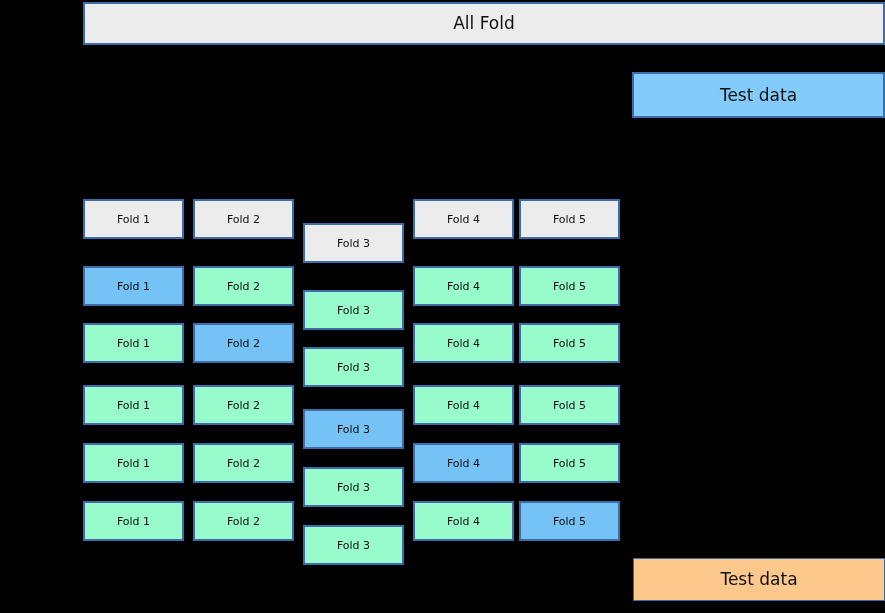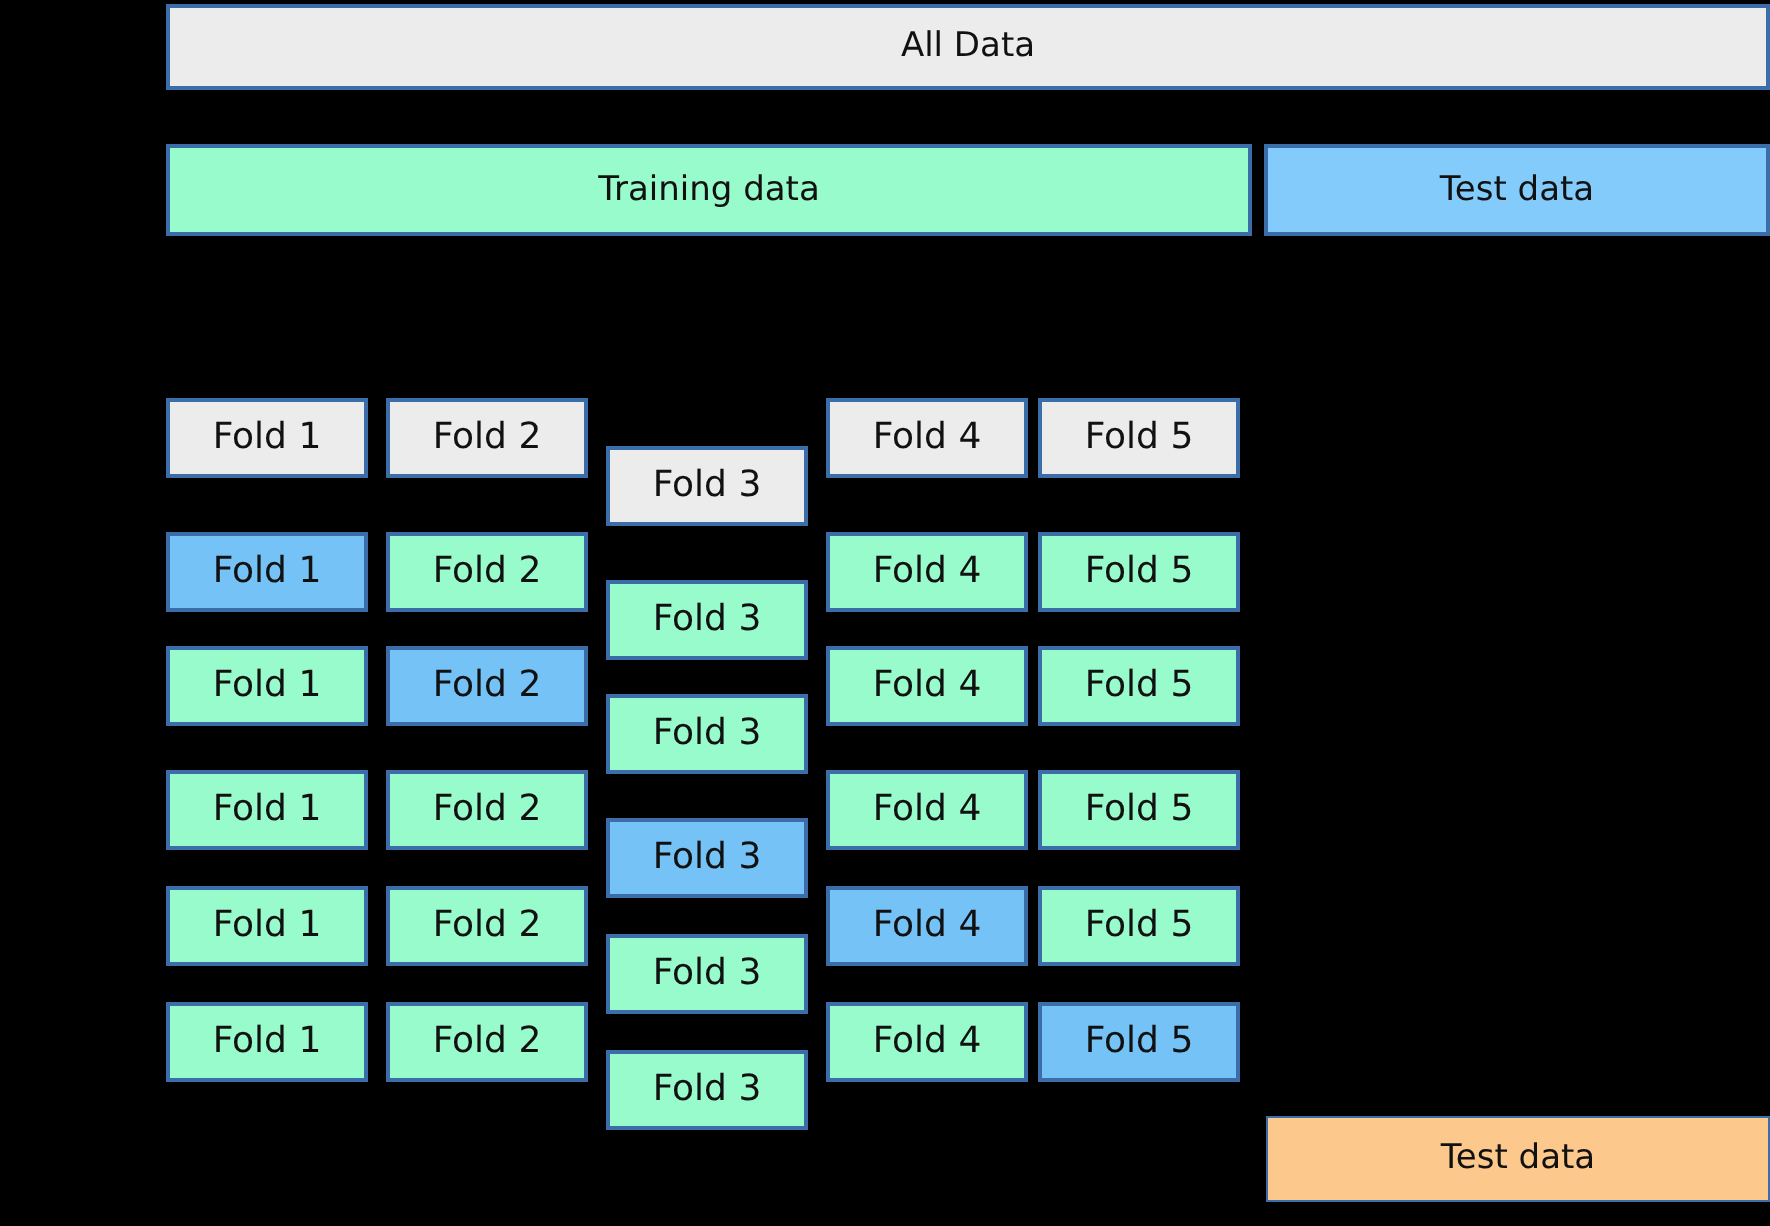--- a/index.html
+++ b/index.html
@@ -12,21 +12,21 @@
     font-family: "DejaVu Sans", "Liberation Sans", sans-serif;
     color: var(--text, #111111);
   }
   .box {
     position: absolute;
     box-sizing: border-box;
     border: 2px solid var(--border, #3b6ea8);
     display: flex;
     align-items: center;
     justify-content: center;
-    font-size: 18px;
+    font-size: 11px;
     line-height: 1;
     white-space: nowrap;
   }
   .bar { font-size: 17px; }
   
   .gray       { background: var(--gray, #ececec); }
   .train      { background: var(--green, #98fbcb); }
   .validation { background: var(--fold_blue, #74c2f6); }
   .testblue   { background: var(--blue, #82cbfa); }
   .orange     { background: var(--orange, #fcc88b); border-width: 1px; }
@@ -41,23 +41,22 @@
   .cell { width: 101px; height: 40px; }
   
   .rowh { top: 199px; } .row0 { top: 266px; } .row1 { top: 323px; }
   .row2 { top: 385px; } .row3 { top: 443px; } .row4 { top: 501px; }
 </style>
 </head>
 <body>
 
 <div class="canvas">
 
-  <div class="box bar gray all-data">All Data</div>
+  <div class="box bar gray all-data">All Fold</div>
 
-  <div class="box bar train training">Training data</div>
   <div class="box bar testblue test-top">Test data</div>
 
   <div class="box cell rowh col0 gray">Fold 1</div>
   <div class="box cell rowh col1 gray">Fold 2</div>
   <div class="box cell rowh col2 gray">Fold 3</div>
   <div class="box cell rowh col3 gray">Fold 4</div>
   <div class="box cell rowh col4 gray">Fold 5</div>
 
   <div class="box cell row0 col0 validation">Fold 1</div>
   <div class="box cell row0 col1 train">Fold 2</div>

